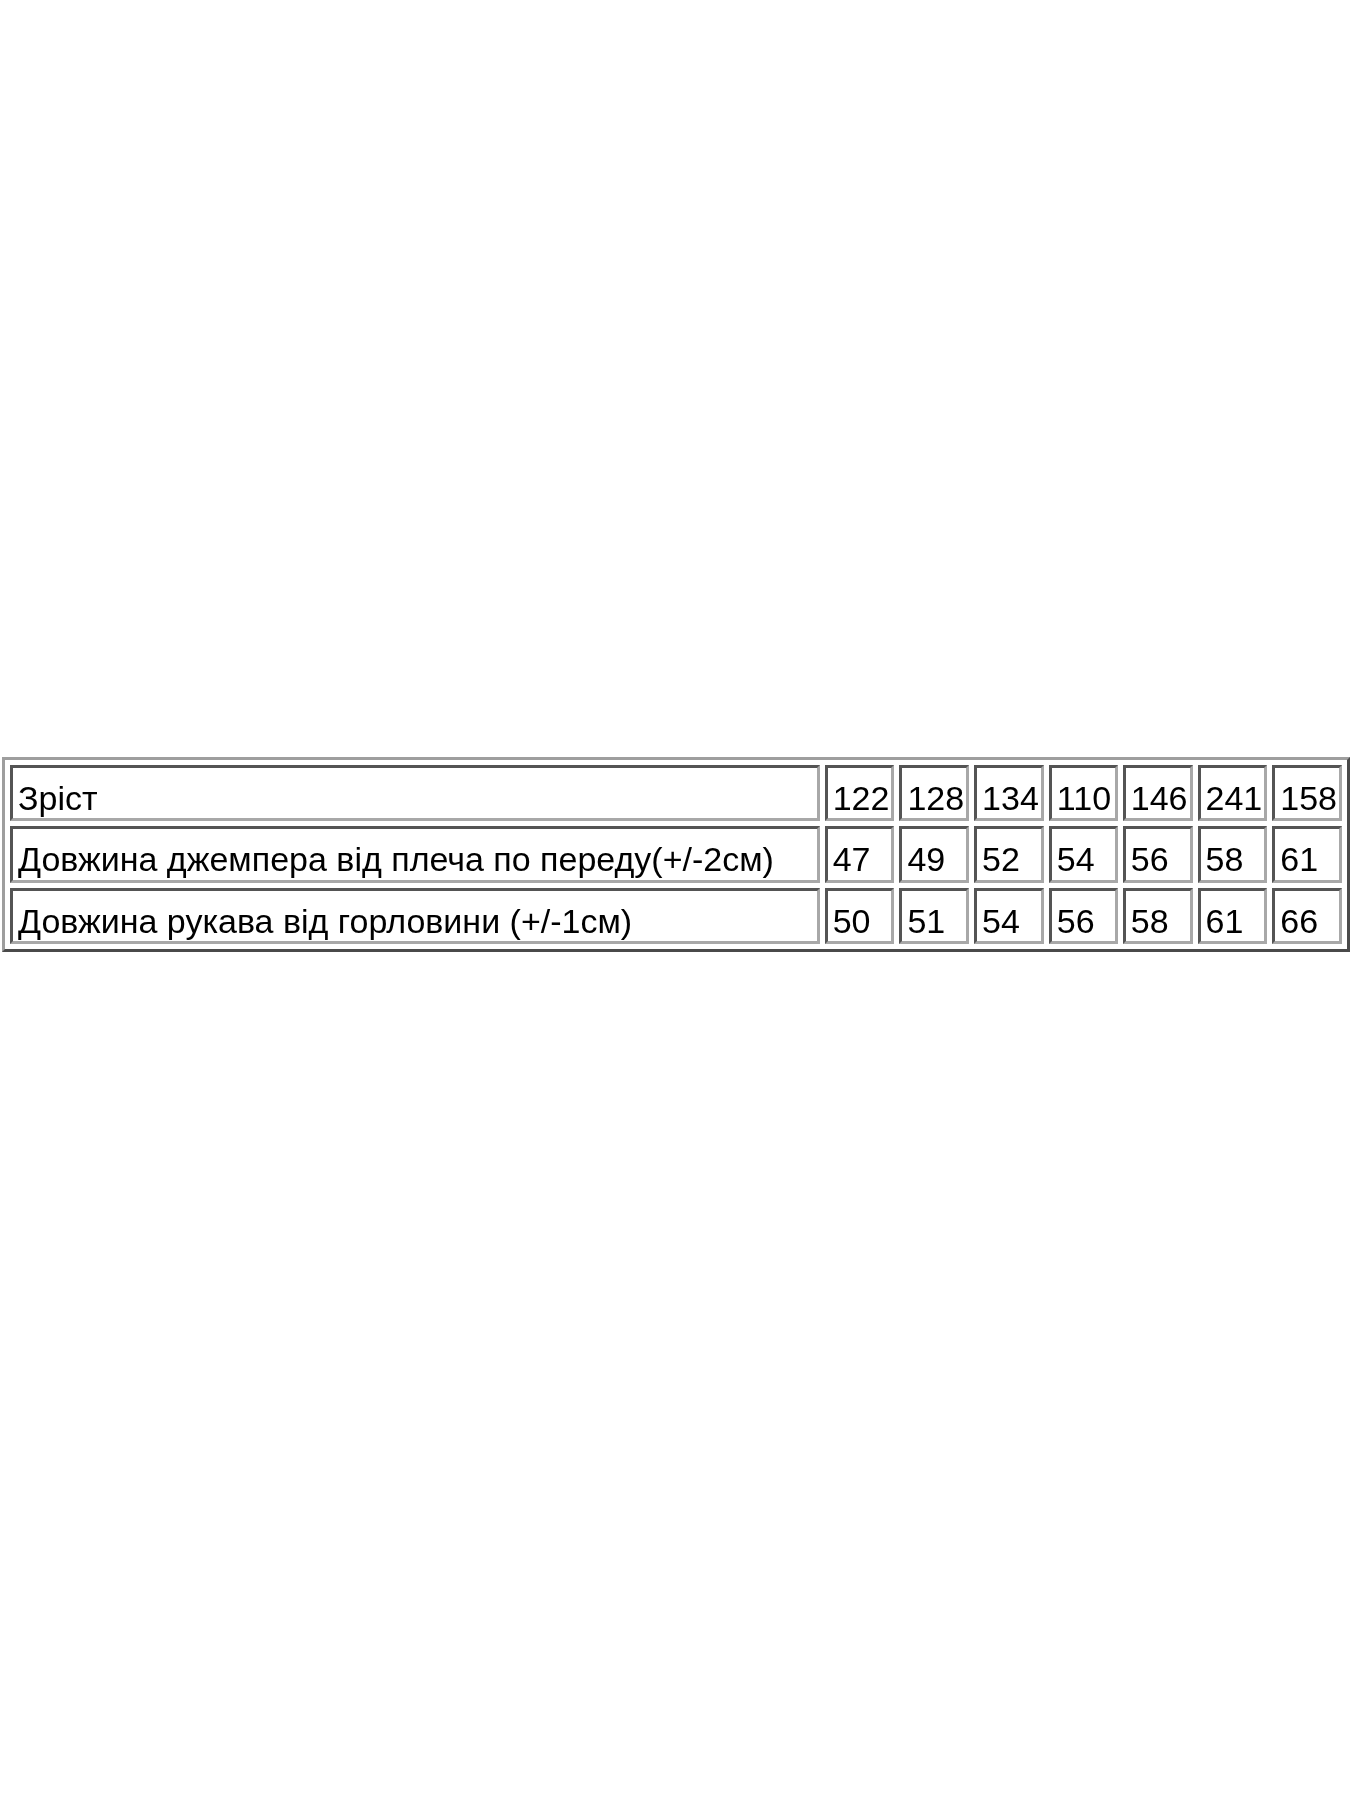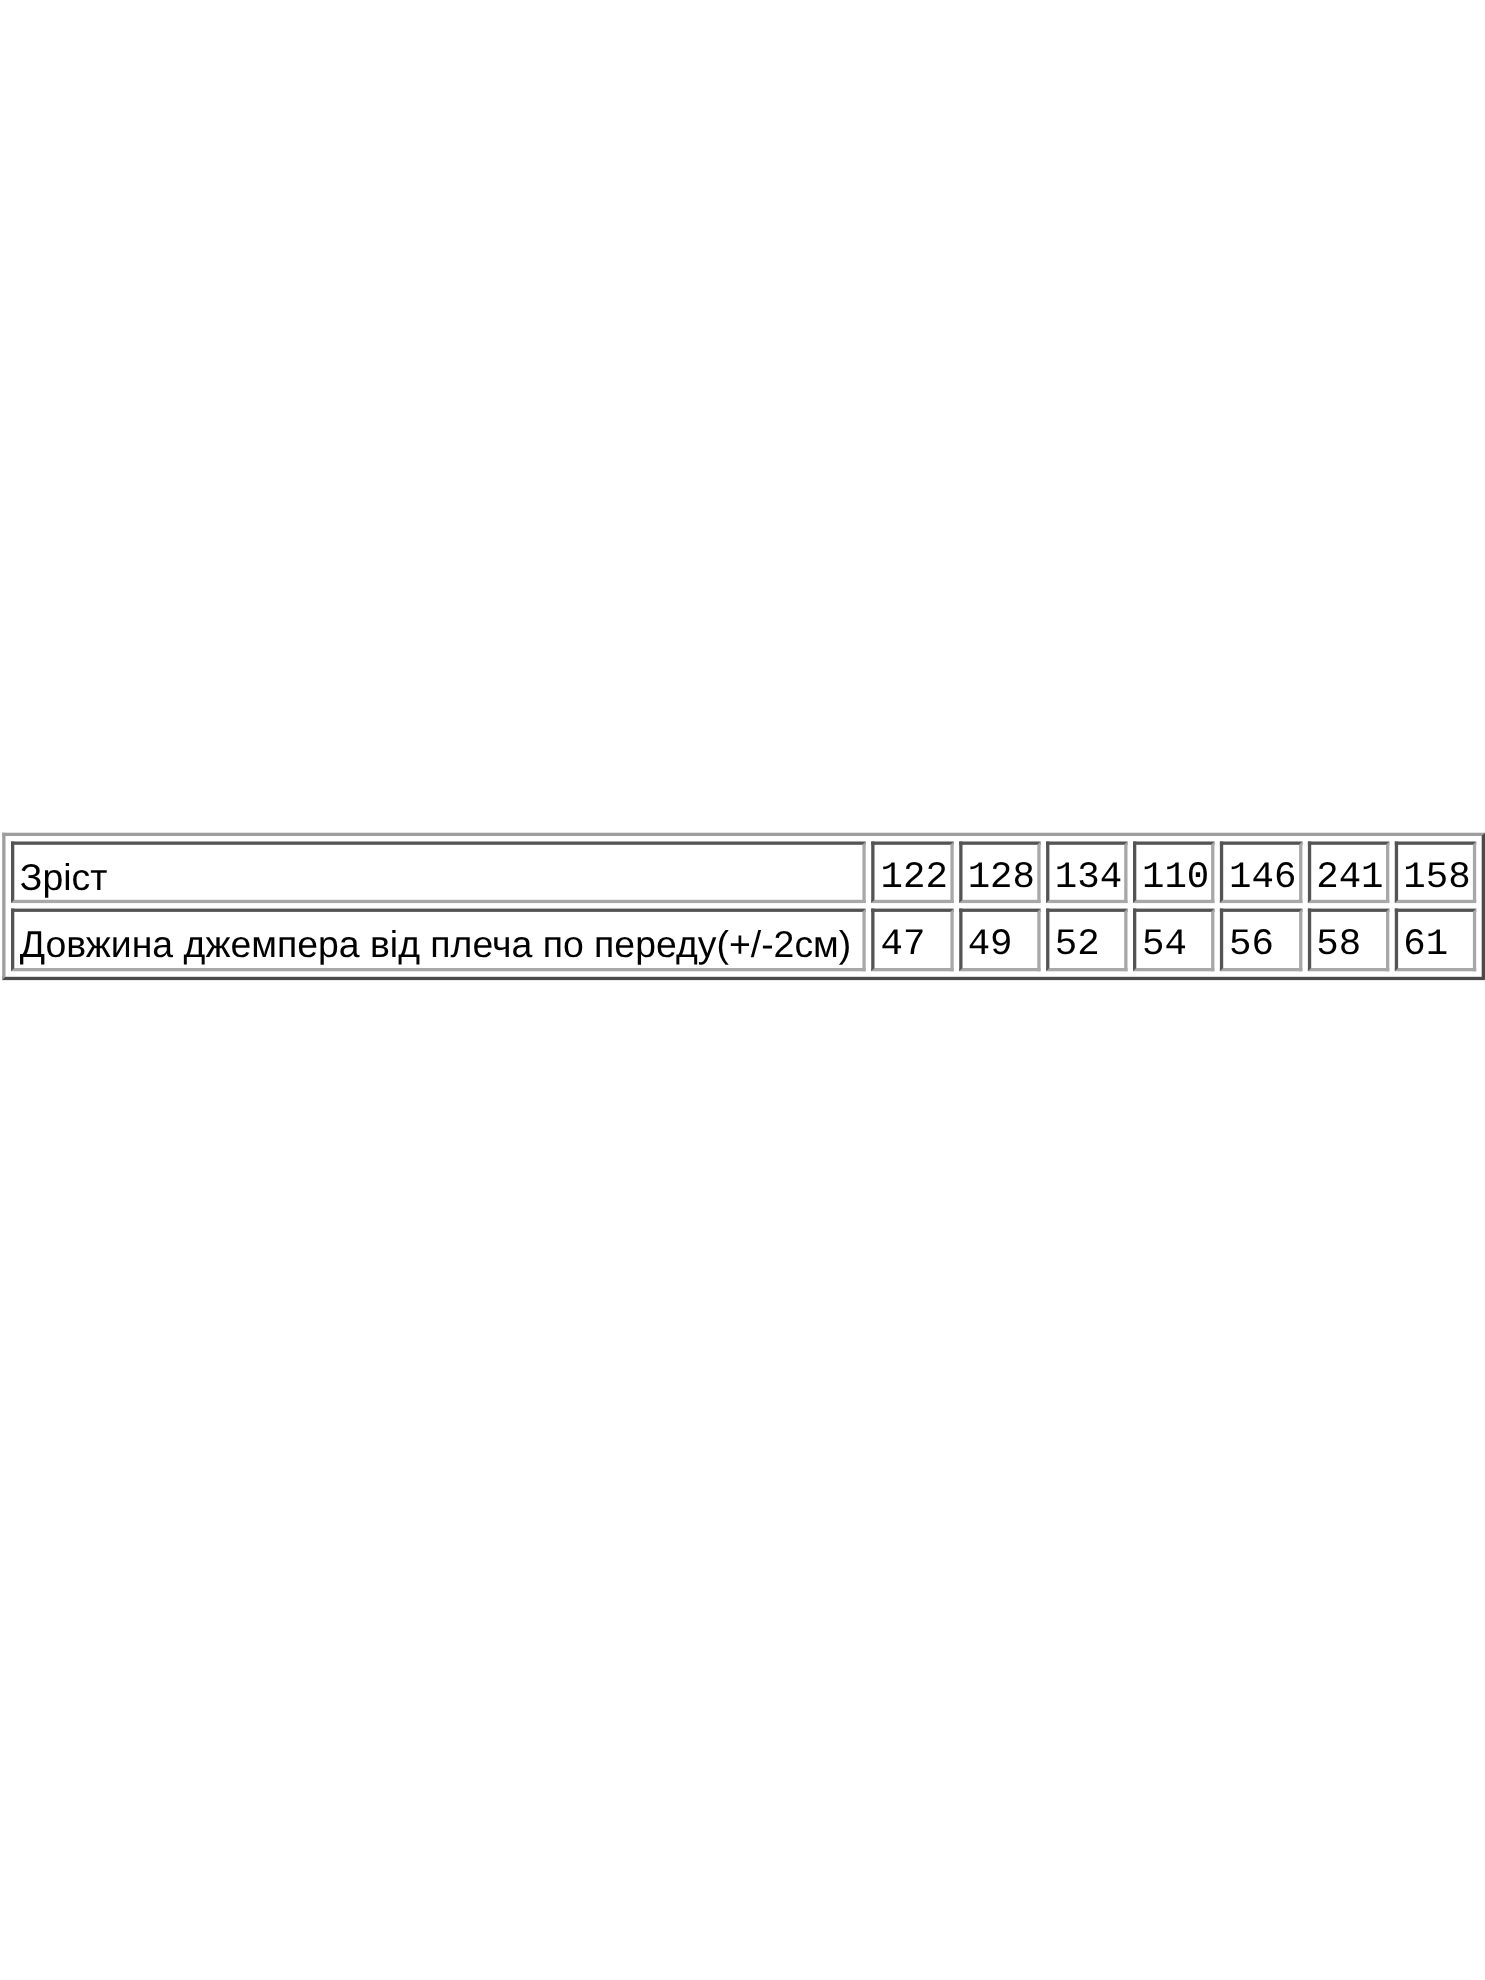--- a/index.html
+++ b/index.html
@@ -32,21 +32,21 @@
     font-size: 34px;
     line-height: 1.1;
     vertical-align: middle;
     text-align: left;
     padding: 12px 2px 1px 5px;
     white-space: nowrap;
     overflow: hidden;
     background: #ffffff;
   }
   td.label-cell { width: 811px; }
-  td.num-cell   { width: 69px; font-family: Liberation Mono, monospace; }
+  td.num-cell   { width: 69px; }
 </style>
 </head>
 <body>
 
 <div class="page">
   <table class="size-table">
     <tbody>
         <tr>
       <td class="label-cell">Зріст</td>
       <td class="num-cell">122</td>
@@ -60,15 +60,25 @@
     <tr>
       <td class="label-cell">Довжина джемпера від плеча по переду(+/-2см)</td>
       <td class="num-cell">47</td>
       <td class="num-cell">49</td>
       <td class="num-cell">52</td>
       <td class="num-cell">54</td>
       <td class="num-cell">56</td>
       <td class="num-cell">58</td>
       <td class="num-cell">61</td>
     </tr>
+    <tr>
+      <td class="label-cell">Довжина рукава від горловини (+/-1см)</td>
+      <td class="num-cell">50</td>
+      <td class="num-cell">51</td>
+      <td class="num-cell">54</td>
+      <td class="num-cell">56</td>
+      <td class="num-cell">58</td>
+      <td class="num-cell">61</td>
+      <td class="num-cell">66</td>
+    </tr>
   </tbody>
     </table>
 </div>
 
 </body></html>

